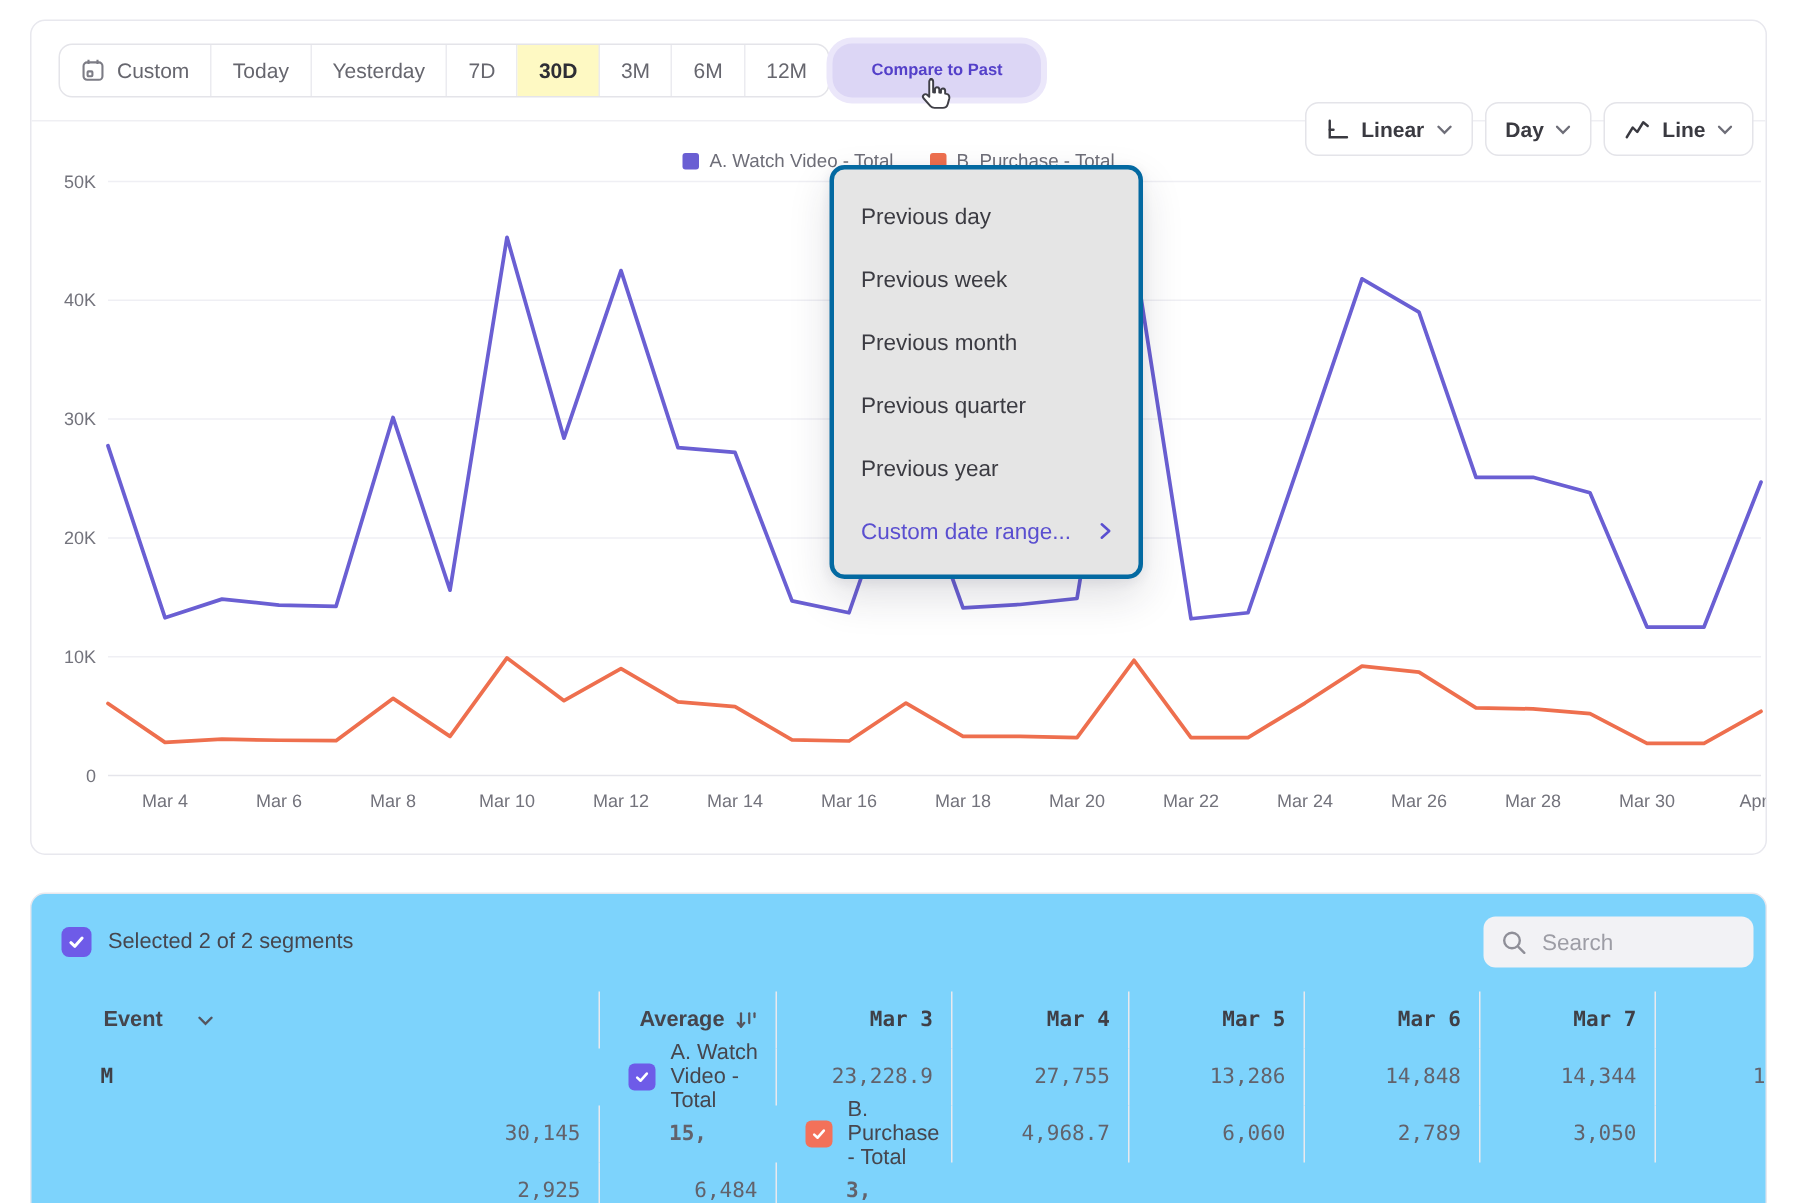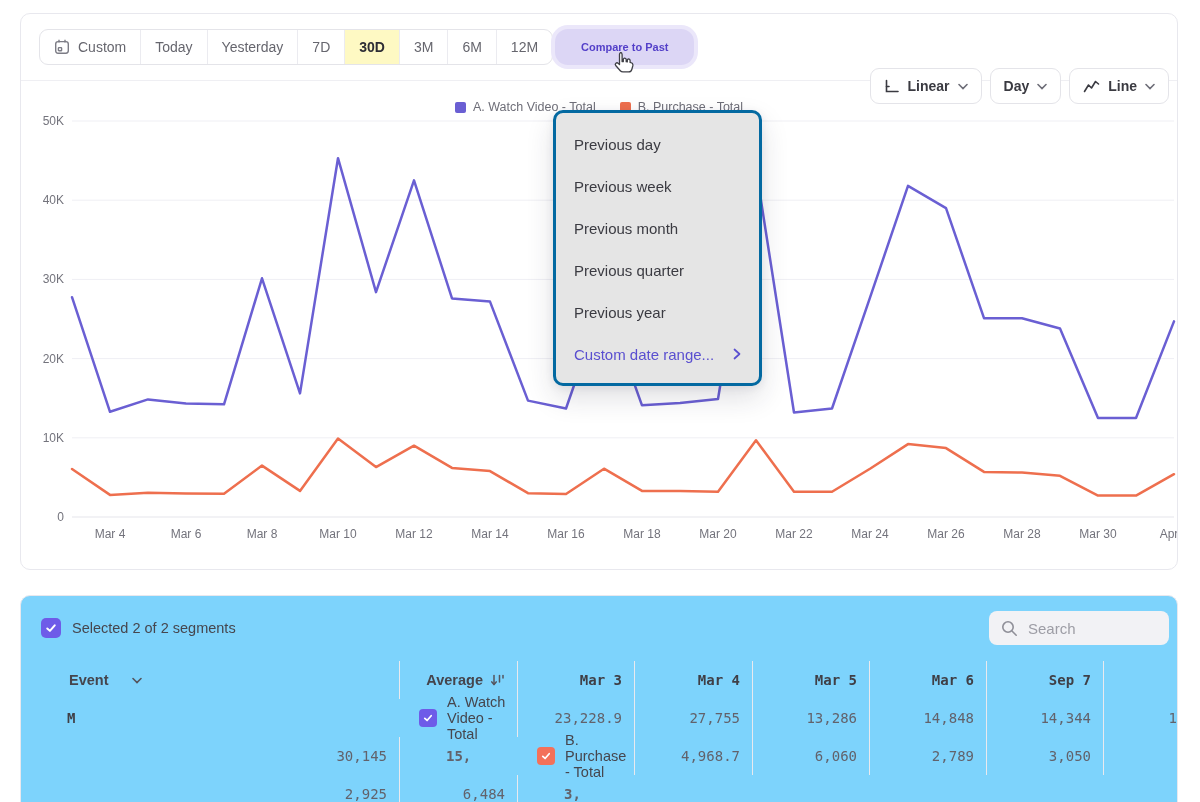--- a/index.html
+++ b/index.html
@@ -263,21 +263,21 @@
               <path d="M1.8 8.9 L4 11.5 L6.2 8.9"></path>
             <path d="M9.5 2.5 V9"></path>
               <path d="M13 2.5 V5"></path>
           </svg>
         </span>
       </div>
       <div class="cell th mono th-date right sep">Mar 3</div>
       <div class="cell th mono th-date right sep">Mar 4</div>
       <div class="cell th mono th-date right sep">Mar 5</div>
       <div class="cell th mono th-date right sep">Mar 6</div>
-      <div class="cell th mono th-date right sep">Sep 7</div>
+      <div class="cell th mono th-date right sep">Mar 7</div>
       <div class="cell th mono th-date right sep">Mar 8</div>
       <div class="cell th mono th-date clip-cell">M</div>
 
       <div class="cell name-cell sep">
         <div class="checkbox small" style="background-color: rgb(110, 91, 232);">
           <svg width="12" height="12" viewBox="0 0 18 18" fill="none" stroke="#fff" stroke-width="2.6" stroke-linecap="round" stroke-linejoin="round">
               <polyline points="4.2 9.6 7.6 12.7 13.8 5.6"></polyline>
             </svg>
         </div>
         <span>A. Watch Video - Total</span>

